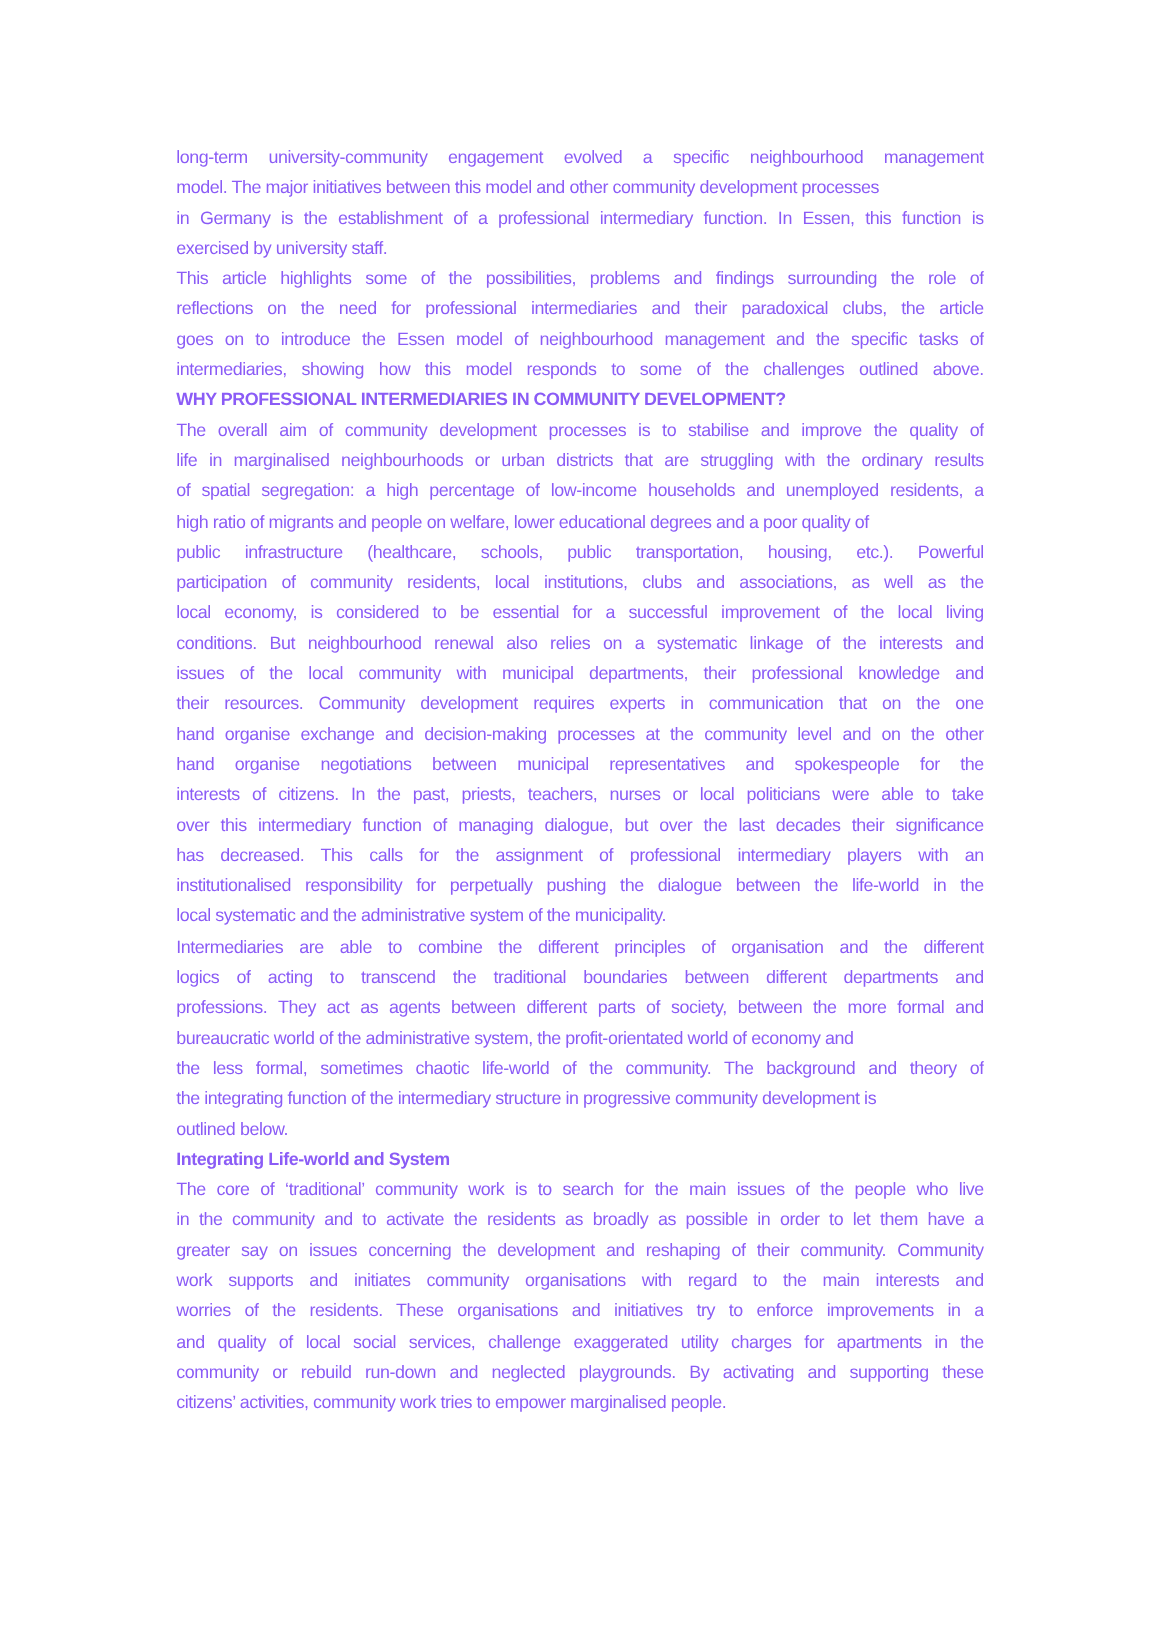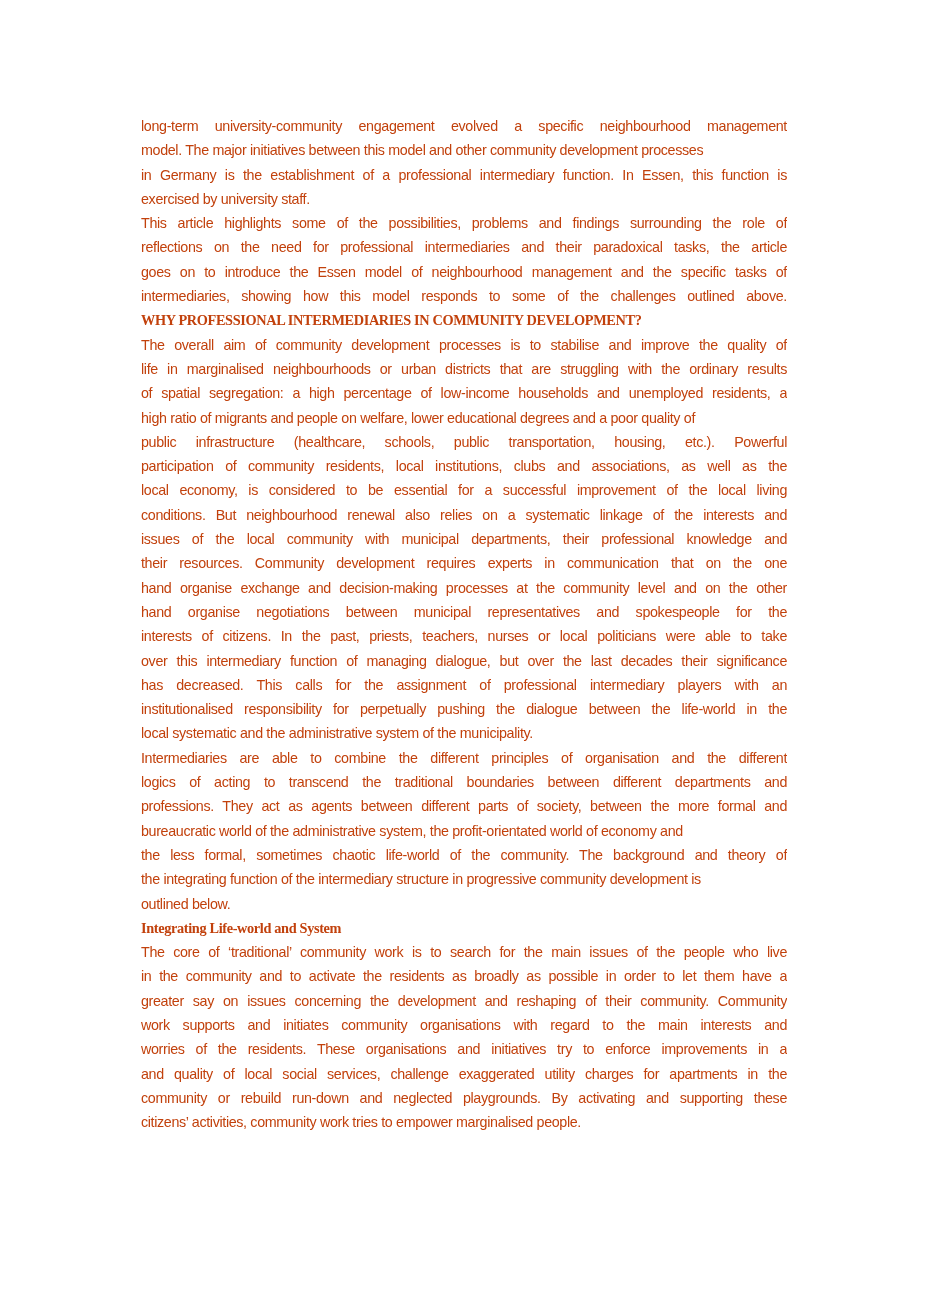--- a/index.html
+++ b/index.html
@@ -1,40 +1,40 @@
 <!DOCTYPE html>
 <html><head>
 <meta charset="utf-8">
 <style>
   html, body { margin: 0; padding: 0; background: #ffffff; }
   body { width: 926px; height: 1309px; position: relative; overflow: hidden; }
   .page { position: absolute; left: 141px; top: 114px; width: 646px; }
   .line {
     font-family: "Liberation Sans", sans-serif;
     font-size: 14.3px;
-    color: #c2410c;
+    color: #8b5cf6;
     height: 24.3px;
     line-height: 24.3px;
     white-space: nowrap;
     letter-spacing: -0.35px;
     word-spacing: 0px;
   }
   .just { text-align: justify; text-align-last: justify; white-space: normal; overflow: hidden; }
-  .bold { font-weight: bold; font-family: Liberation Serif, serif; }
+  .bold { font-weight: bold; }
 </style>
 </head>
 <body>
 
 <div class="page" id="page">
     <div class="line just">long-term university-community engagement evolved a specific neighbourhood management</div>
     <div class="line">model. The major initiatives between this model and other community development processes</div>
     <div class="line just">in Germany is the establishment of a professional intermediary function. In Essen, this function is</div>
     <div class="line">exercised by university staff.</div>
     <div class="line just">This article highlights some of the possibilities, problems and findings surrounding the role of</div>
-    <div class="line just">reflections on the need for professional intermediaries and their paradoxical tasks, the article</div>
+    <div class="line just">reflections on the need for professional intermediaries and their paradoxical clubs, the article</div>
     <div class="line just">goes on to introduce the Essen model of neighbourhood management and the specific tasks of</div>
     <div class="line just">intermediaries, showing how this model responds to some of the challenges outlined above.</div>
     <div class="line bold">WHY PROFESSIONAL INTERMEDIARIES IN COMMUNITY DEVELOPMENT?</div>
     <div class="line just">The overall aim of community development processes is to stabilise and improve the quality of</div>
     <div class="line just">life in marginalised neighbourhoods or urban districts that are struggling with the ordinary results</div>
     <div class="line just">of spatial segregation: a high percentage of low-income households and unemployed residents, a</div>
     <div class="line">high ratio of migrants and people on welfare, lower educational degrees and a poor quality of</div>
     <div class="line just">public infrastructure (healthcare, schools, public transportation, housing, etc.). Powerful</div>
     <div class="line just">participation of community residents, local institutions, clubs and associations, as well as the</div>
     <div class="line just">local economy, is considered to be essential for a successful improvement of the local living</div>

